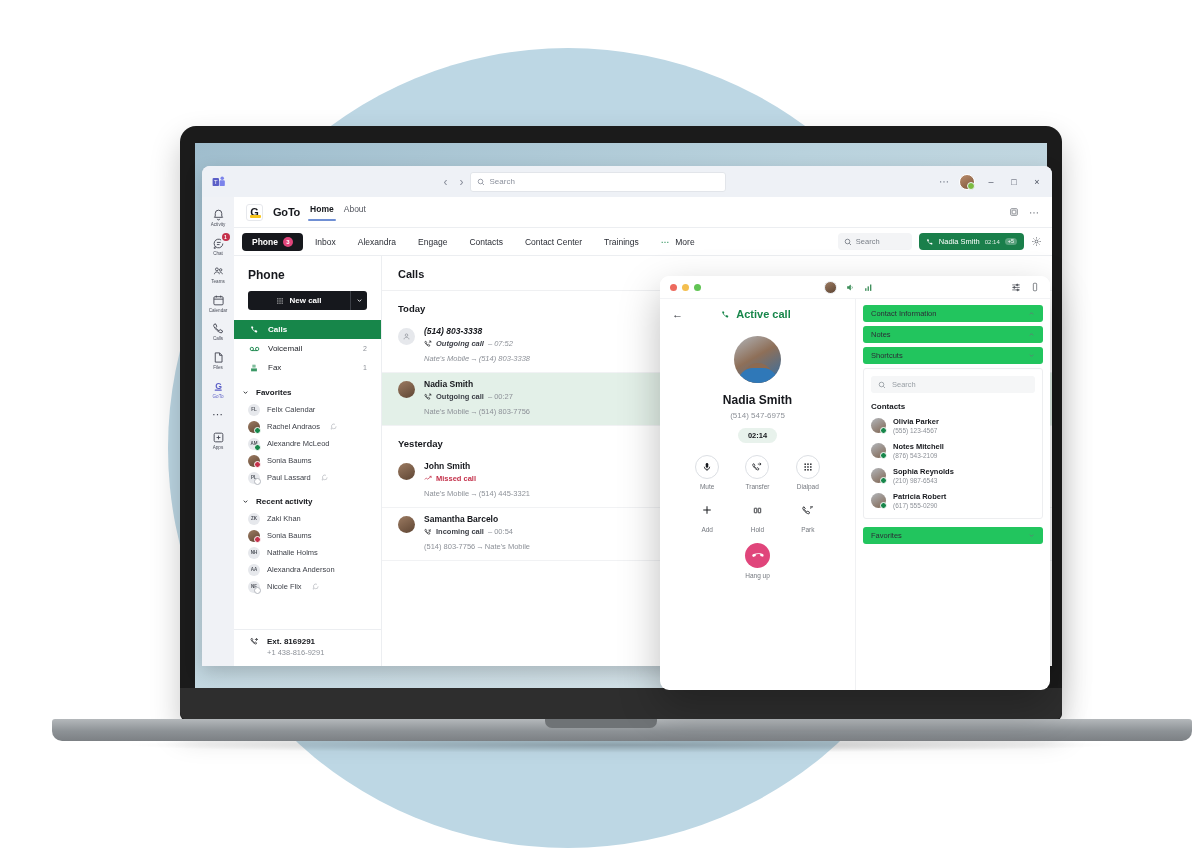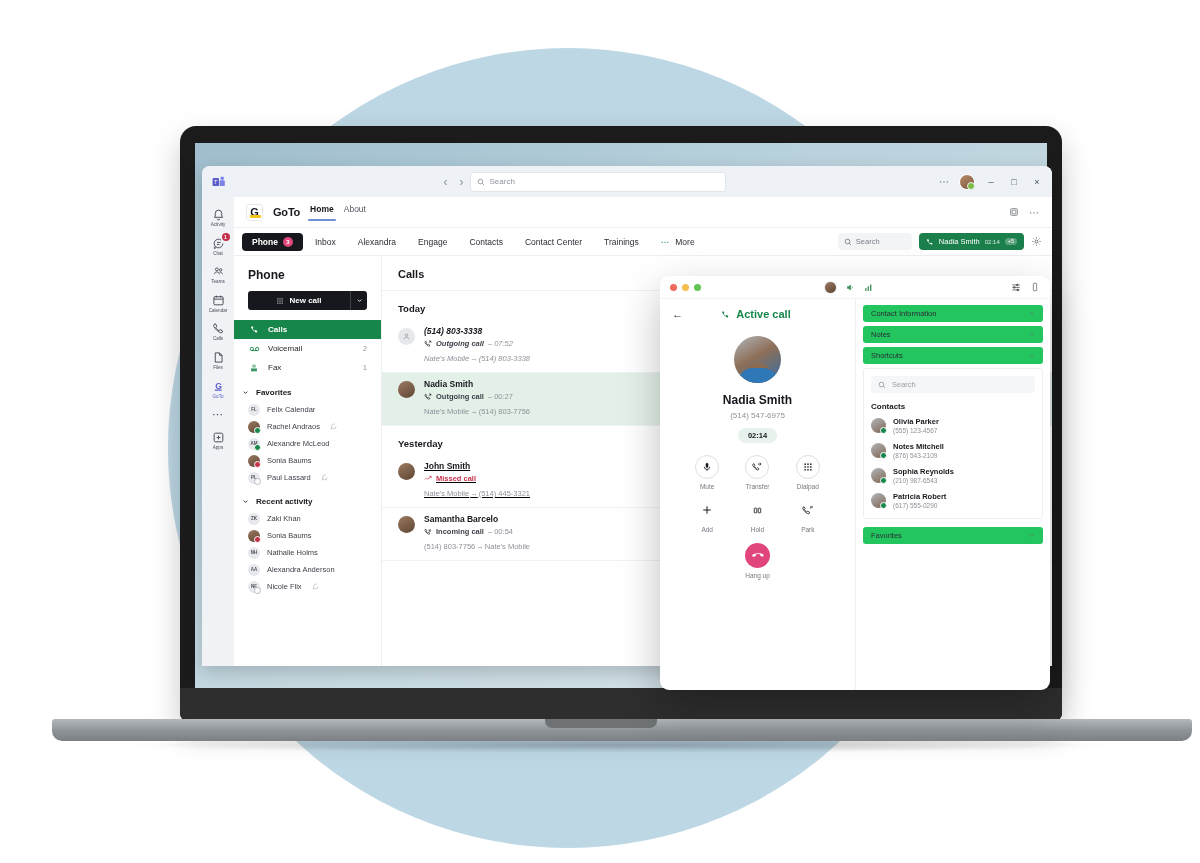--- a/index.html
+++ b/index.html
@@ -668,20 +668,33 @@
                 <span>Nicole Flix</span>
                 <span class="chat-ico">
                   <svg width="7" height="7" viewBox="0 0 24 24" fill="none" stroke="currentColor" stroke-width="2">
                       <path d="M21 11.5a8 8 0 1 1-4-6.9"></path>
                       <path d="M4.5 17.5 4 21l3.5-1"></path>
                     </svg>
                 </span>
               </div>
             </div>
 
+            <div class="ps-foot">
+              <div class="ext-line">
+                <span class="ps-ico">
+                  <svg width="9" height="9" viewBox="0 0 24 24" fill="none" stroke="#16181d" stroke-width="1.9">
+                    <path d="M5.5 3.5 8 7.5l-1.8 1.8c1 2.4 3.1 4.5 5.5 5.5l1.8-1.8 4 2.5-.9 2.8c-.9.7-2.3.5-3.6-.2C8.9 16 5.2 12.3 3.2 8.3c-.7-1.3-.9-2.7 0-3.6l2.3-1.2z"></path>
+                    <polyline points="16,3 20,6.5 16,10"></polyline>
+                      <line x1="20" y1="6.5" x2="13" y2="6.5"></line>
+                  </svg>
+                </span>
+                <span>Ext. 8169291</span>
+              </div>
+              <div class="ext-num">+1 438-816-9291</div>
+            </div>
           </div>
 
           <div class="calls-pane">
             <div class="calls-hd">Calls</div>
 
             <div class="day-hd">Today</div>
 
             <div class="call-row">
               <span class="cr-av">
                 <svg width="9" height="9" viewBox="0 0 24 24" fill="none" stroke="currentColor" stroke-width="1.9">
@@ -730,21 +743,21 @@
                   <span>→</span>
                   <span>(514) 803-7756</span>
                 </div>
               </div>
             </div>
 
             <div class="day-hd">Yesterday</div>
 
             <div class="call-row">
               <span class="cr-av ph"></span>
-              <div style="min-width:0;text-decoration:underline;">
+              <div style="min-width:0;">
                 <div class="cr-name">John Smith</div>
                 <div class="cr-type missed">
                   <span>
                     <svg width="8" height="8" viewBox="0 0 24 24" fill="none" stroke="#c4314b" stroke-width="2.2">
                       <path d="M2.5 13.5 7 9l4 3.5L21.5 4"></path>
                         <polyline points="16.5,4 21.5,4 21.5,9"></polyline>
                     </svg>
                   </span>
                   <b>Missed call</b>
                 </div>

